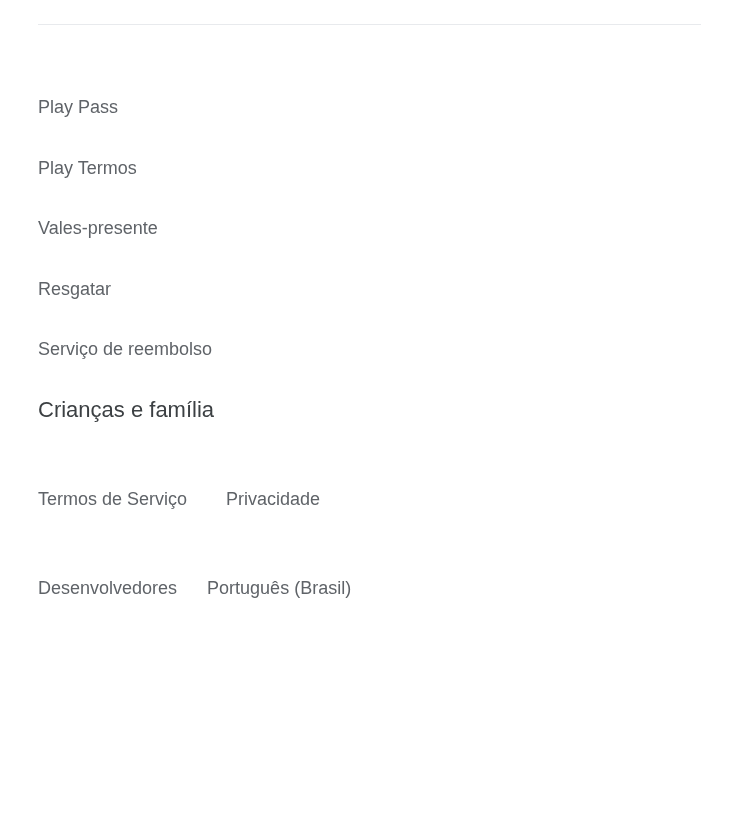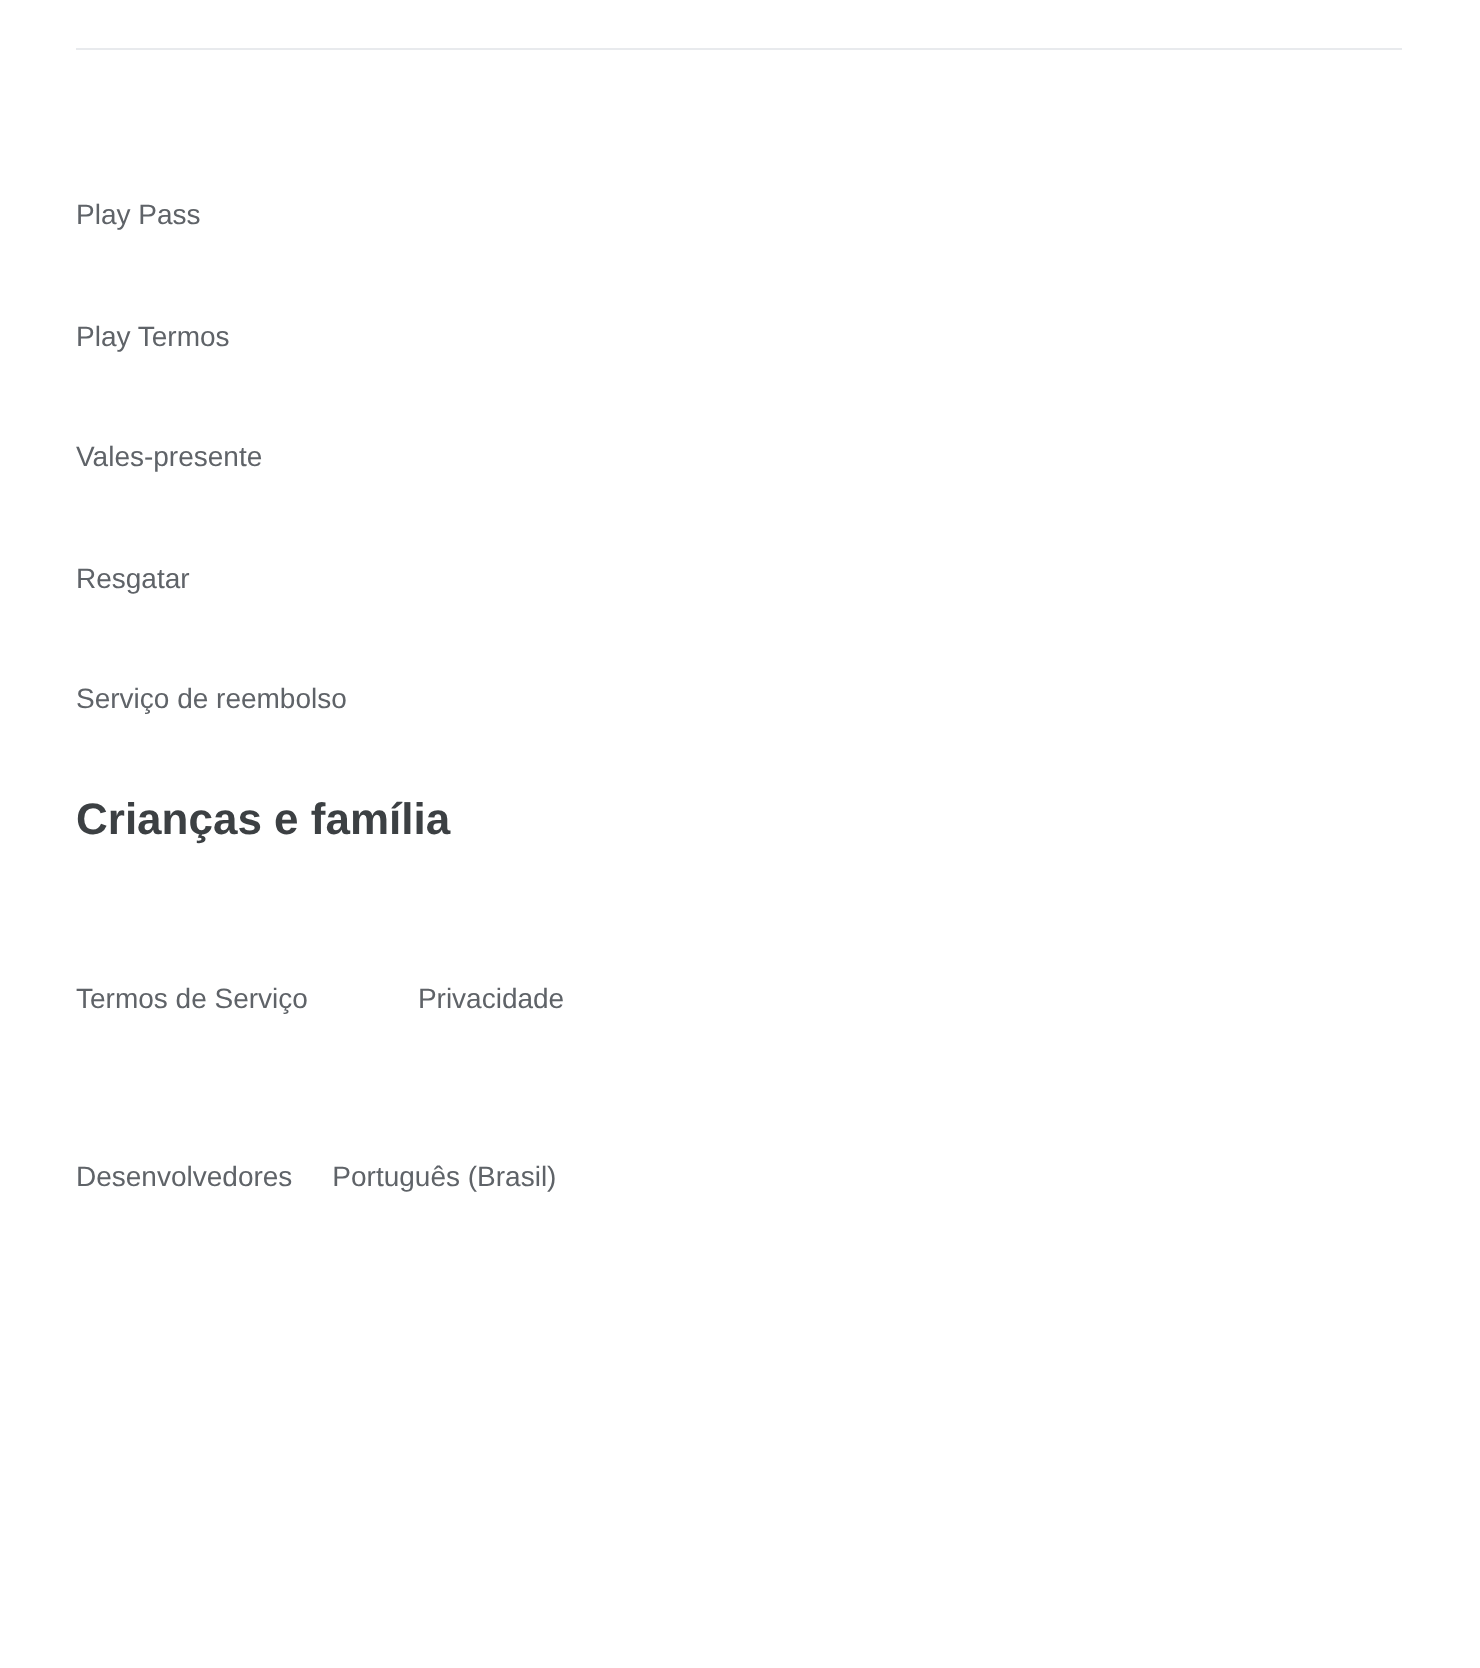--- a/index.html
+++ b/index.html
@@ -28,44 +28,44 @@
     border: none;
     border-top: 1px solid var(--divider-color);
     margin: 0;
     margin-top: 24px;
     width: 663px;
   }
   .footer-nav { display: block; }
   .footer-link {
     display: block;
     width: max-content;
-    font-size: 14px;
+    font-size: 18px;
     line-height: 22px;
     color: var(--link-color);
     text-decoration: none;
     margin: 0 0 38.5px 0;
     cursor: pointer;
   }
   .footer-nav .footer-link:first-child { margin-top: 71px; }
   .section-heading {
     font-size: 22px;
     line-height: 22px;
-    font-weight: bold;
+    font-weight: normal;
     color: var(--heading-color);
     margin: 27px 0 38.5px 0;
     width: max-content;
   }
   .link-row {
     display: flex;
-    gap: 55px;
+    gap: 39px;
     margin: 0;
   }
   .link-row .footer-link { margin: 0; }
   .legal-row { margin-top: 67px; }
-  .meta-row { margin-top: 67px; gap: 20px; }
+  .meta-row { margin-top: 67px; gap: 30px; }
 </style>
 </head>
 <body>
 
 <div class="page">
 
   <hr class="divider">
 
   <nav class="footer-nav">
     <a class="footer-link" href="#">Play Pass</a>

